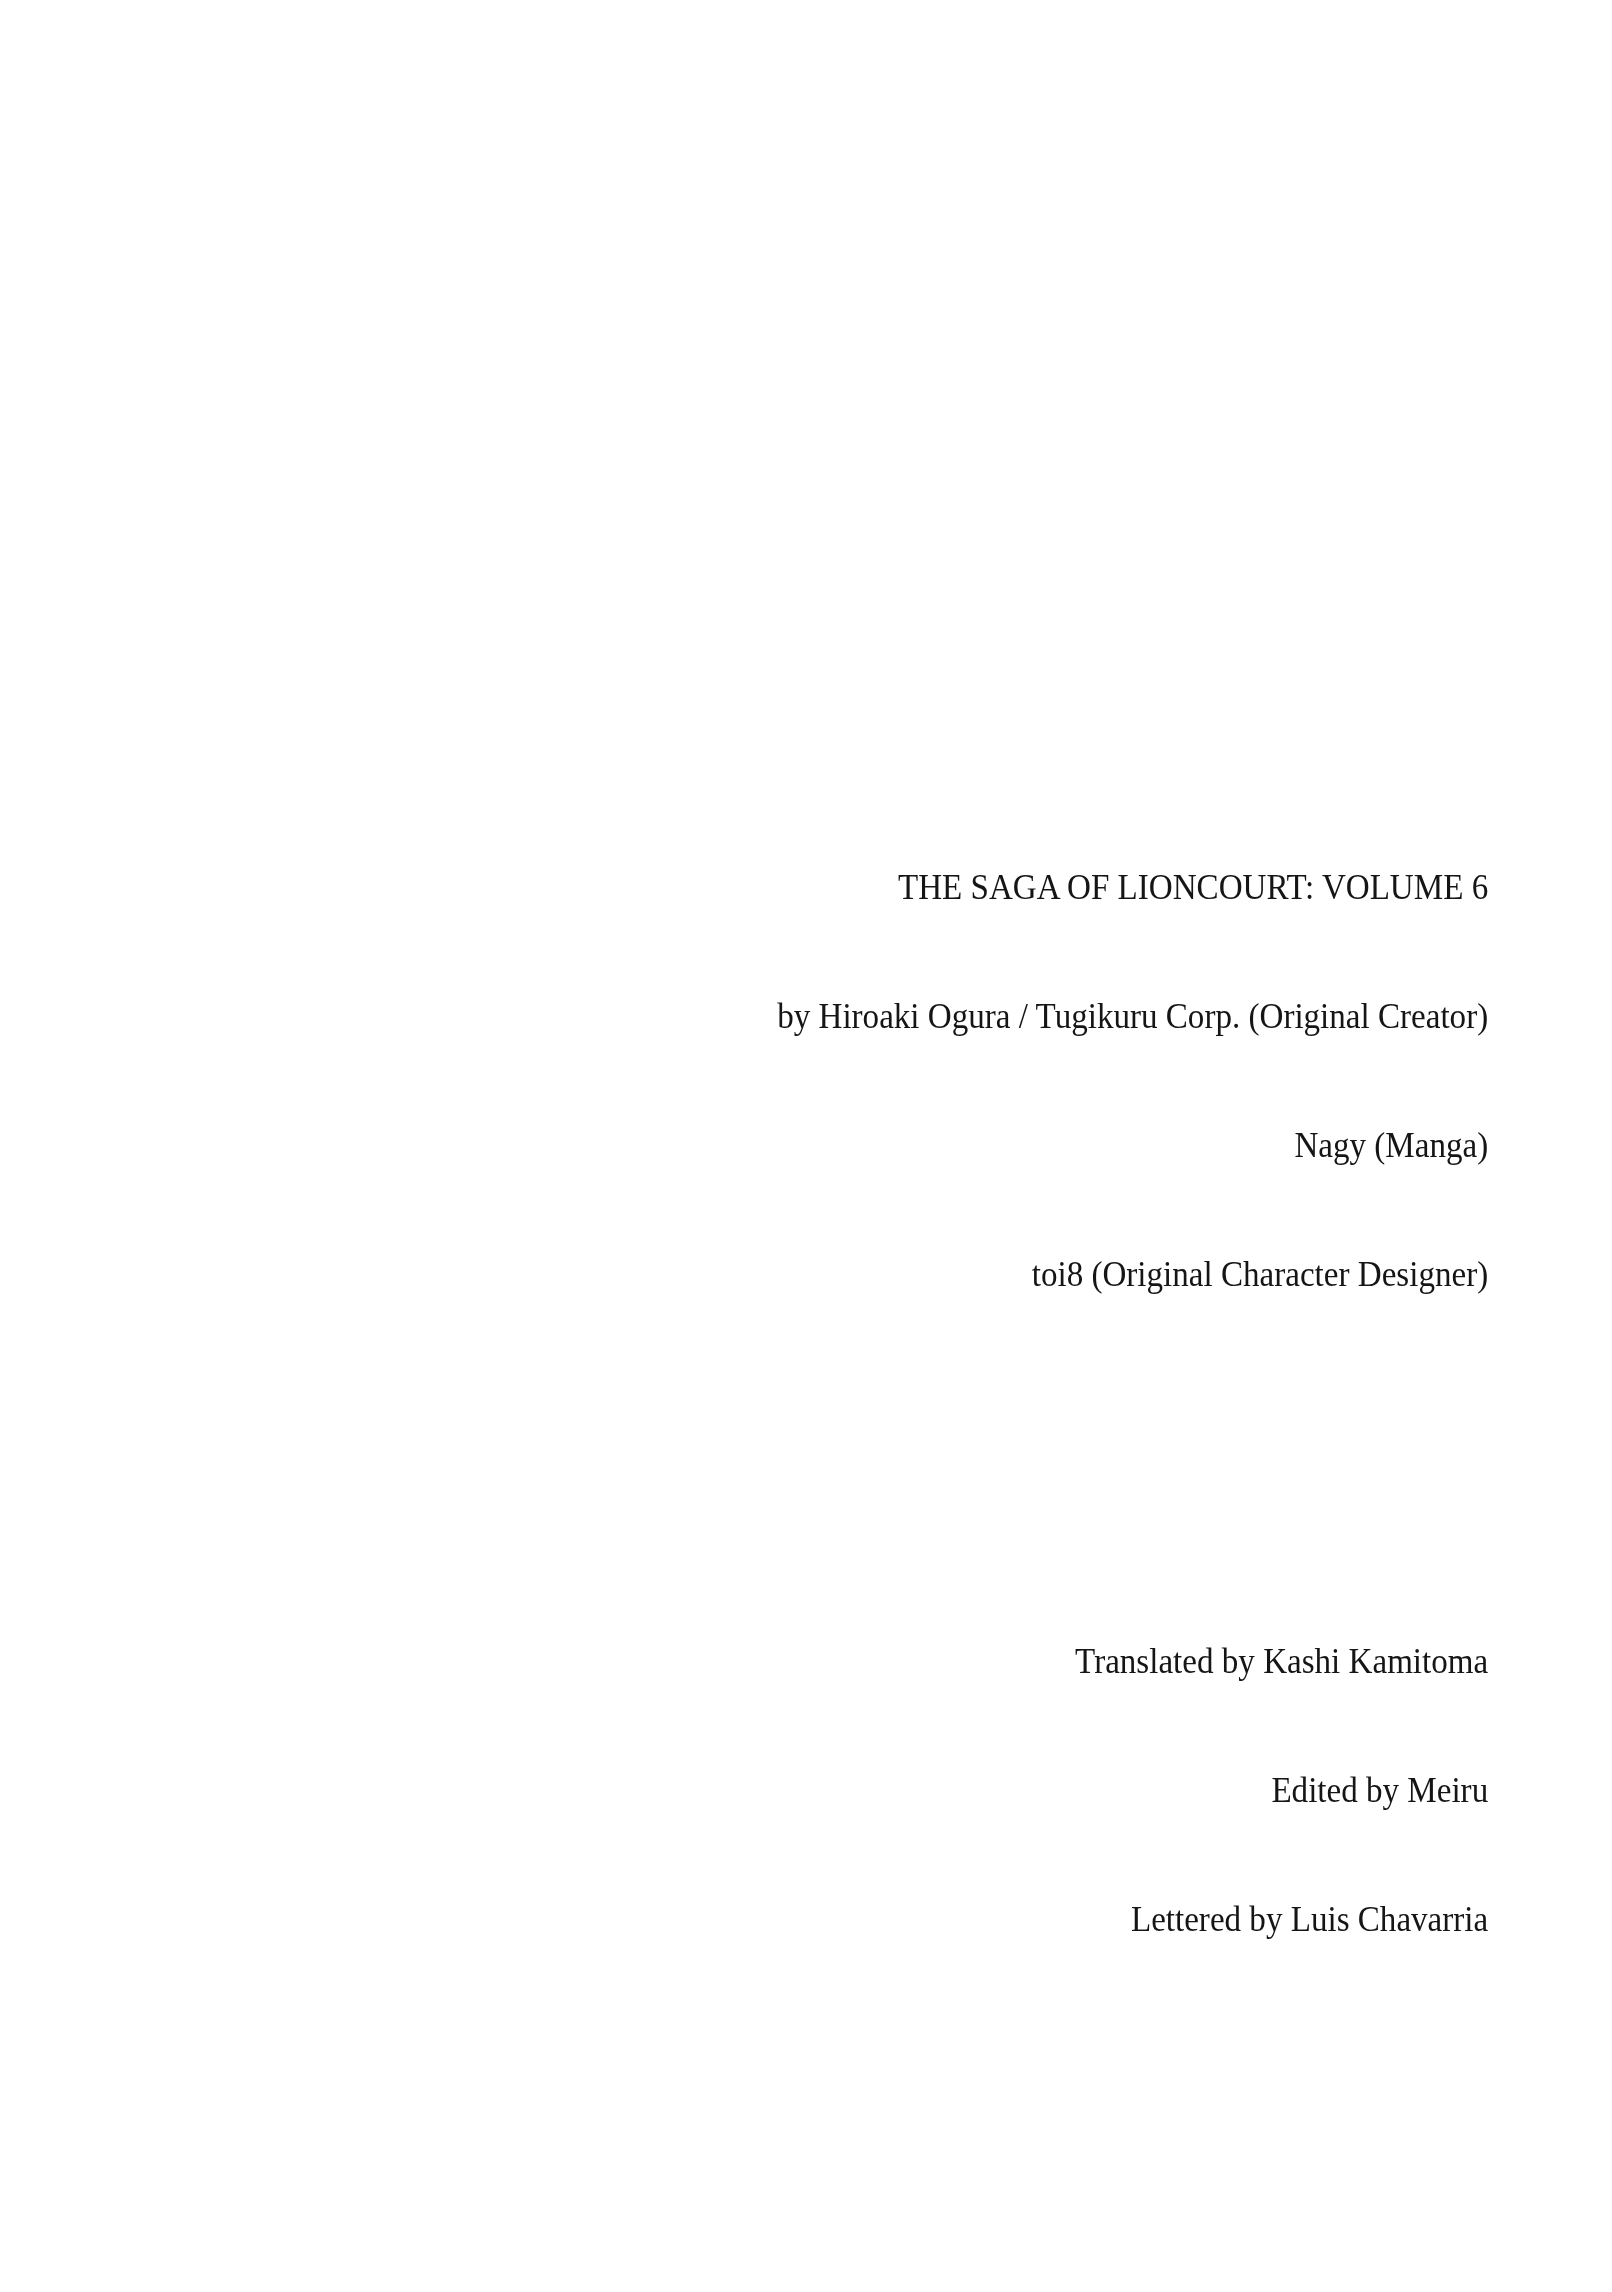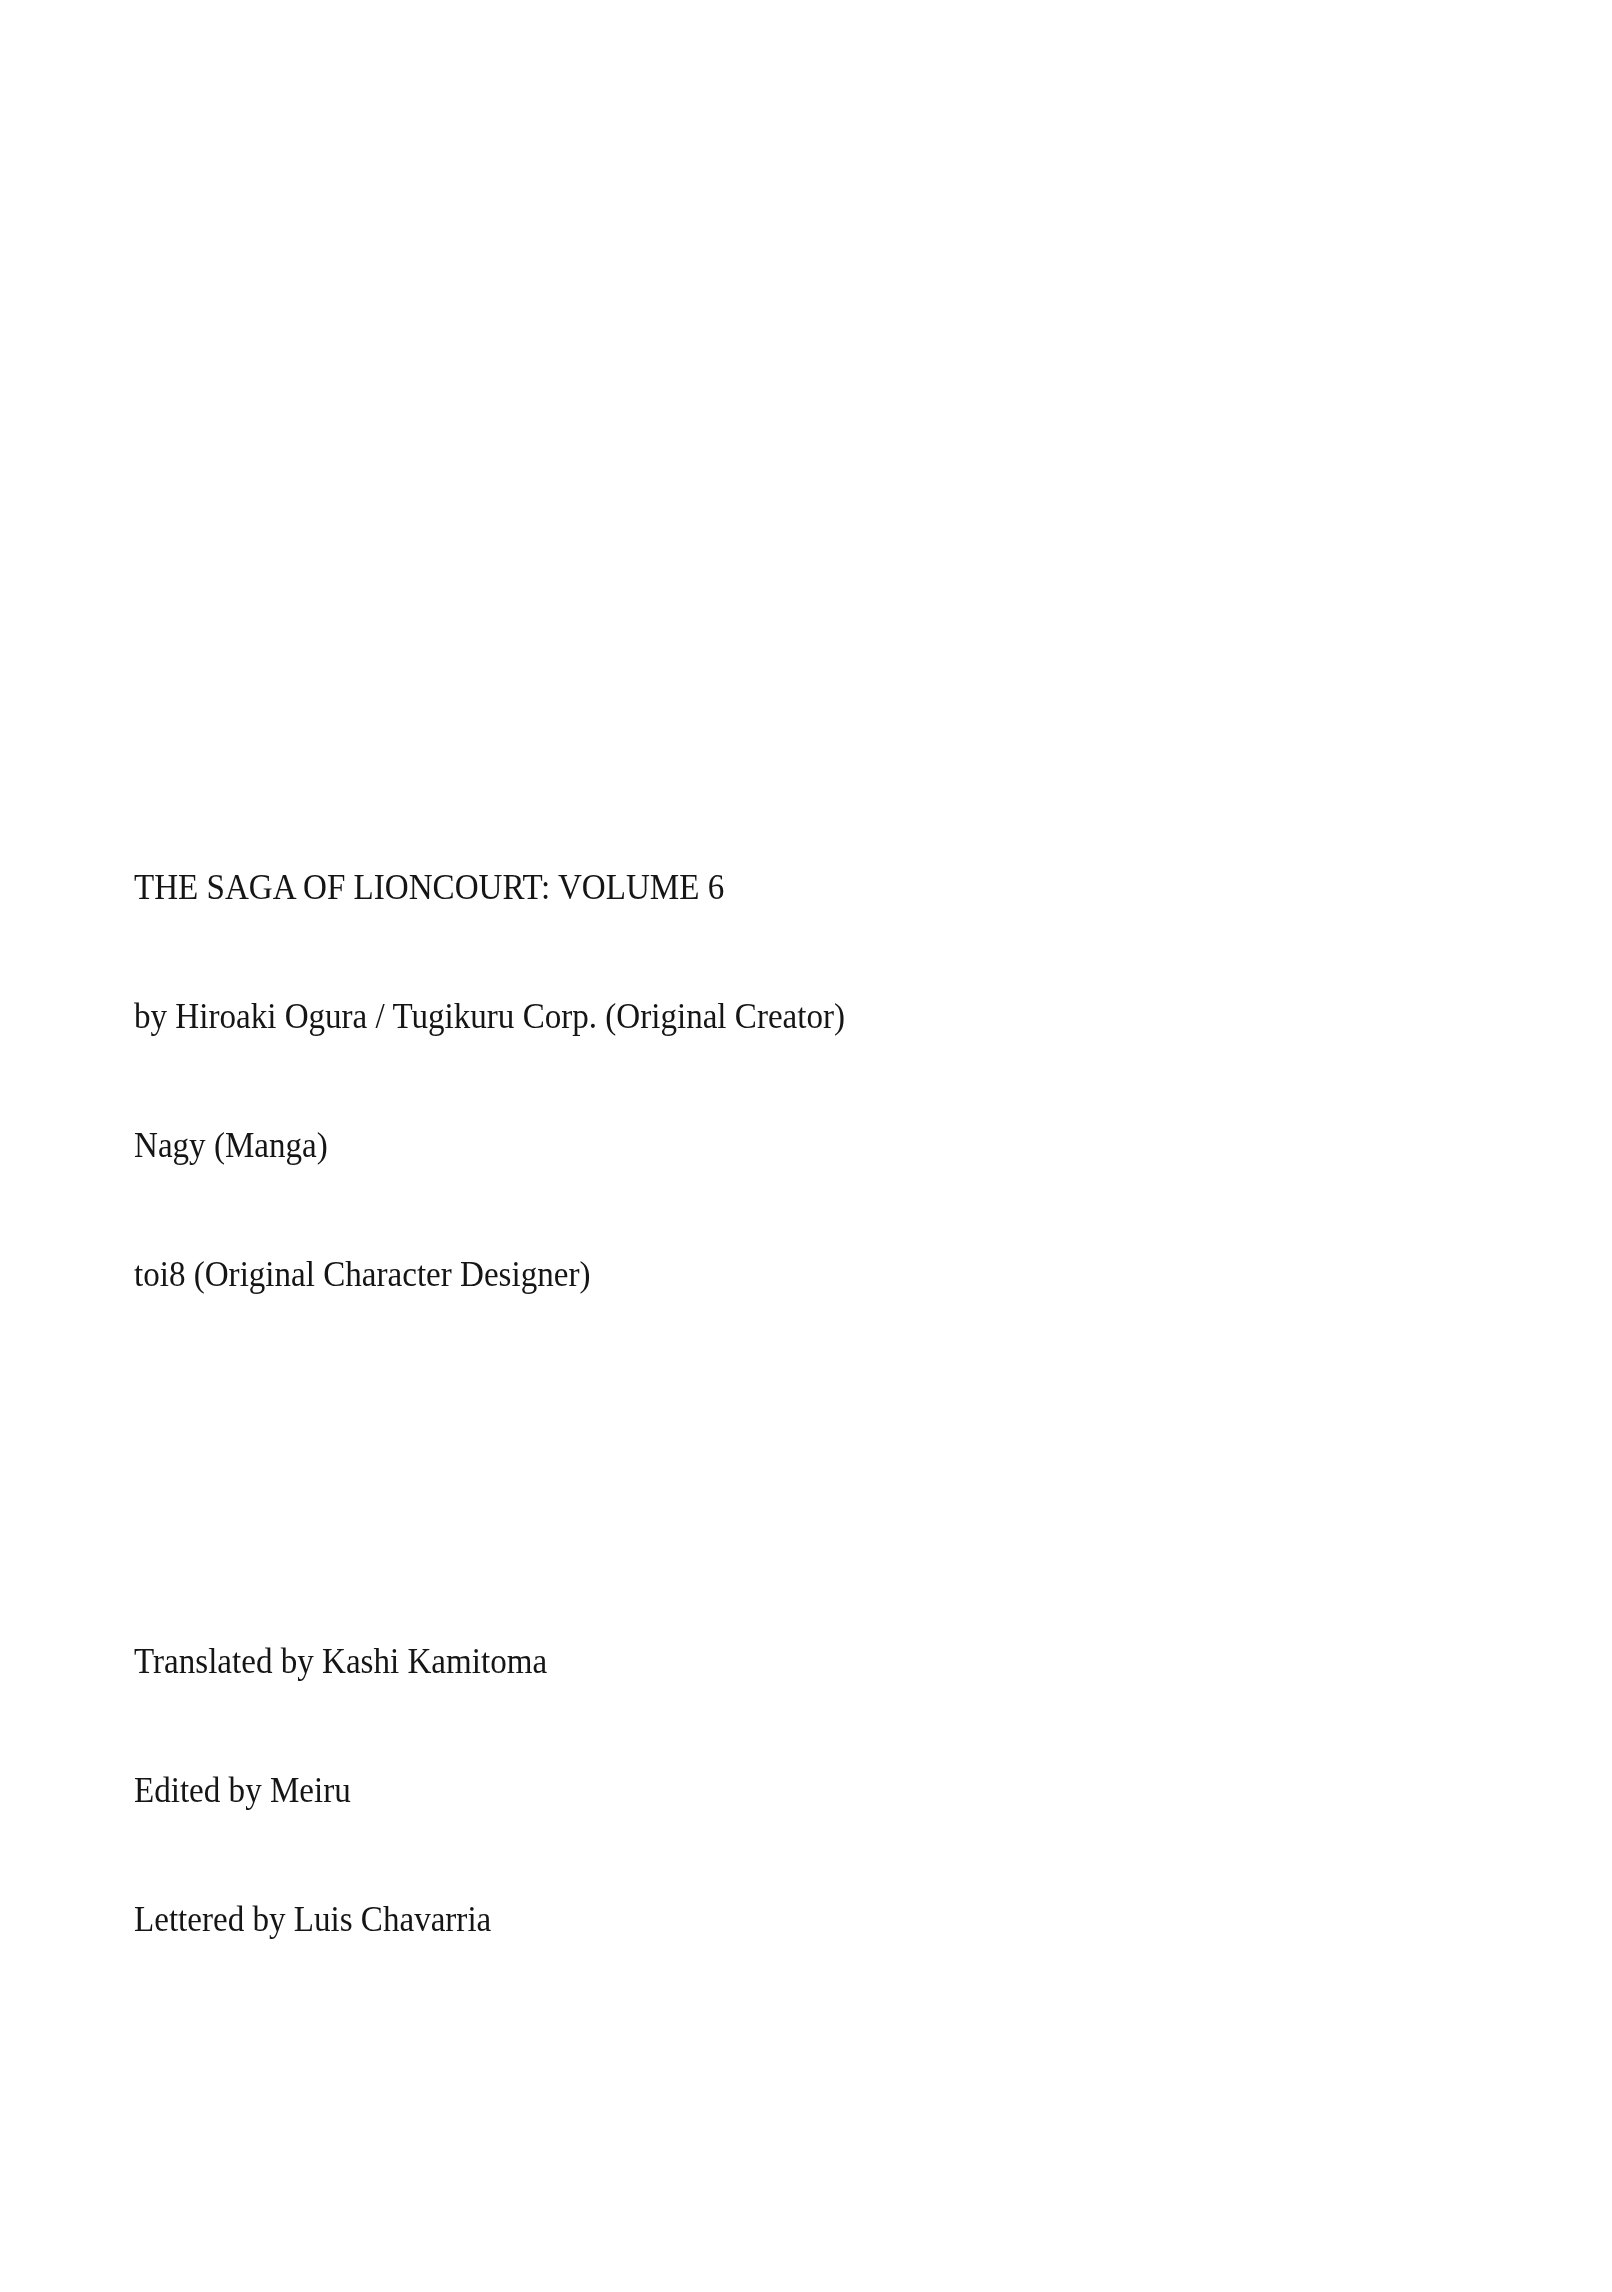--- a/index.html
+++ b/index.html
@@ -13,20 +13,21 @@
       position: relative;
       overflow: hidden;
     }
     .page {
       position: absolute;
       left: 0;
       top: 0;
       width: 1613px;
       height: 2293px;
       background: #ffffff;
+      text-align: right;
     }
     .credits {
       position: absolute;
       left: 134px;
       top: 651px;
       width: 1433px;
       font-family: "Liberation Serif", serif;
       font-size: 35px;
       line-height: 43px;
       color: #151515;

